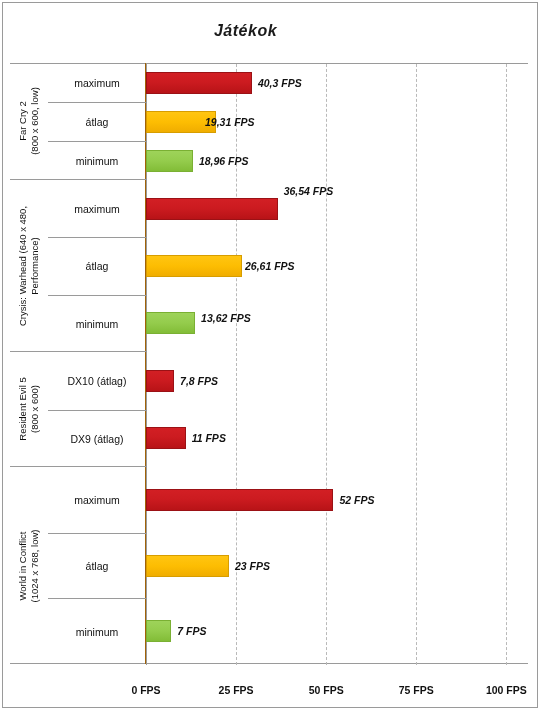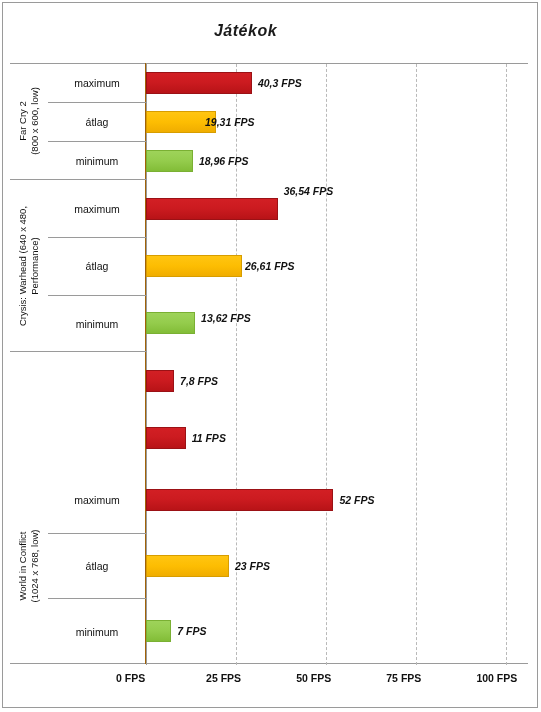--- a/index.html
+++ b/index.html
@@ -84,21 +84,21 @@
   .bar.green{background:linear-gradient(to bottom,#9ed35a 0%,#94cc4c 50%,#82bd37 100%);border-color:#7ab033;}
   .barval{
     position:absolute;height:22px;line-height:22px;
     font-size:10.5px;font-weight:bold;font-style:italic;color:#111;
     white-space:nowrap;
   }
 
   
   .xaxis{position:absolute;left:146px;top:668px;width:382px;height:20px;}
   .xtick{
-    position:absolute;top:4px;width:60px;margin-left:-30px;text-align:left;
+    position:absolute;top:16px;width:60px;margin-left:-30px;text-align:center;
     font-size:10.5px;font-weight:bold;color:#111;
   }
 </style>
 </head>
 <body>
 
 <div id="root">
   <div class="frame"></div>
 
   <div class="title">Játékok</div>
@@ -125,20 +125,29 @@
         </div>
       </div>
       <div class="group" style="top: 117px; height: 172px;">
         <div class="group-name">
           <span>Crysis: Warhead (640 x 480,<br>Performance)</span>
         </div>
         <div class="rowlabels">
           <div class="rowlabel first" style="top: 0px; height: 57.3333px;">maximum</div>
           <div class="rowlabel" style="top: 57.3333px; height: 57.3333px;">átlag</div>
           <div class="rowlabel" style="top: 114.667px; height: 57.3333px;">minimum</div>
+        </div>
+      </div>
+      <div class="group" style="top: 289px; height: 115px;">
+        <div class="group-name">
+          <span>Resident Evil 5<br>(800 x 600)</span>
+        </div>
+        <div class="rowlabels">
+          <div class="rowlabel first" style="top: 0px; height: 57.5px;">DX10 (átlag)</div>
+          <div class="rowlabel" style="top: 57.5px; height: 57.5px;">DX9 (átlag)</div>
         </div>
       </div>
       <div class="group" style="top: 404px; height: 197px;">
         <div class="group-name">
           <span>World in Conflict<br>(1024 x 768, low)</span>
         </div>
         <div class="rowlabels">
           <div class="rowlabel first" style="top: 0px; height: 65.6667px;">maximum</div>
           <div class="rowlabel" style="top: 65.6667px; height: 65.6667px;">átlag</div>
           <div class="rowlabel" style="top: 131.333px; height: 65.6667px;">minimum</div>

